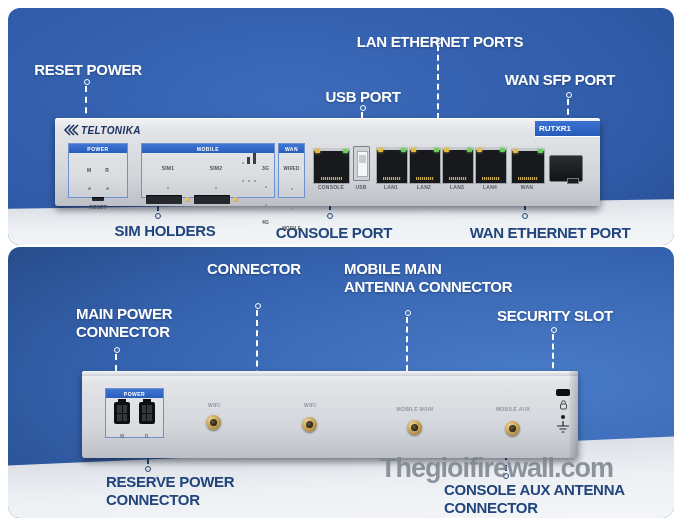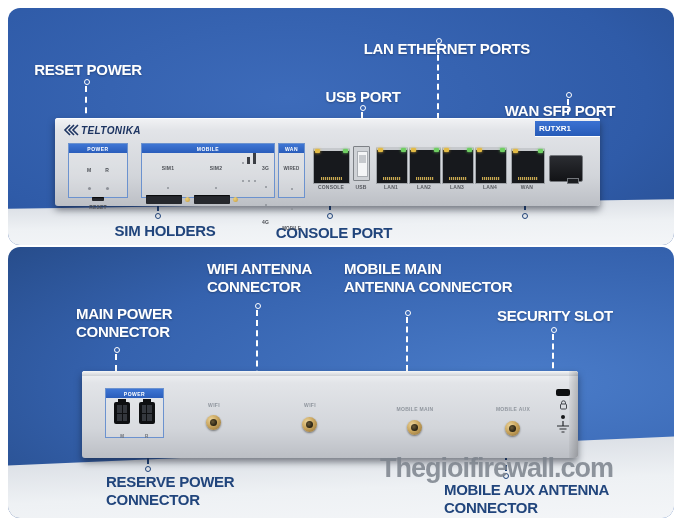--- a/index.html
+++ b/index.html
@@ -54,26 +54,27 @@
 </style>
 </head>
 <body>
 
 <div class="canvas">
 
   <div class="photo photo1">
     <div class="table" style="top:196px;height:60px;transform:rotate(-0.8deg);"></div>
 
     <div class="callout cw ctr" style="left:20px;top:53px;width:120px;">RESET POWER</div>
-    <div class="callout cw ctr" style="left:342px;top:32px;width:180px;text-align:right;">LAN ETHERNET PORTS</div>
+    <div class="callout cw ctr" style="left:342px;top:25px;width:180px;">LAN ETHERNET PORTS</div>
     <div class="callout cw ctr" style="left:302px;top:80px;width:106px;">USB PORT</div>
-    <div class="callout cw ctr" style="left:490px;top:63px;width:124px;margin-top:31px;">WAN SFP PORT</div>
+    <div class="callout cw ctr" style="left:490px;top:63px;width:124px;">WAN SFP PORT</div>
 
     <div class="callout cn ctr" style="left:97px;top:214px;width:120px;">SIM HOLDERS</div>
     <div class="callout cn ctr" style="left:263px;top:216px;width:126px;">CONSOLE PORT</div>
+    <div class="callout cn ctr" style="left:458px;top:216px;width:168px;">WAN ETHERNET PORT</div>
 
     <span class="ring" style="left:76px;top:71px;"></span>
     <div class="vline" style="left:77px;top:78px;height:70px;"></div>
     <span class="ring" style="left:428px;top:30px;"></span>
     <div class="vline" style="left:429px;top:37px;height:103px;"></div>
     <span class="ring" style="left:352px;top:97px;"></span>
     <div class="vline" style="left:353px;top:104px;height:36px;"></div>
     <span class="ring" style="left:558px;top:84px;"></span>
     <div class="vline" style="left:559px;top:91px;height:55px;"></div>
     <div class="vline navy" style="left:149px;top:178px;height:25px;"></div>
@@ -199,39 +200,38 @@
       <div style="position:absolute;left:494px;top:37px;width:32px;height:25px;background:linear-gradient(180deg,#2b2d32,#121316);border:1px solid #74777c;border-radius:2px;">
         <div style="position:absolute;right:3px;bottom:-3px;width:10px;height:4px;background:#1b1d21;border:1px solid #74777c;"></div>
       </div>
     </div>
   </div>
 
   <div class="photo photo2">
     <div class="table" style="top:204px;height:110px;transform:rotate(-2.5deg);"></div>
 
     <div class="callout cw" style="left:199px;top:13px;">
-      <div>WIFI ANTENNA</div>
       <div>CONNECTOR</div>
     </div>
     <div class="callout cw" style="left:336px;top:13px;">
       <div>MOBILE MAIN</div>
       <div>ANTENNA CONNECTOR</div>
     </div>
     <div class="callout cw" style="left:68px;top:58px;">
       <div>MAIN POWER</div>
       <div>CONNECTOR</div>
     </div>
     <div class="callout cw ctr" style="left:477px;top:60px;width:140px;">SECURITY SLOT</div>
 
     <div class="callout cn" style="left:98px;top:226px;">
       <div>RESERVE POWER</div>
       <div>CONNECTOR</div>
     </div>
     <div class="callout cn" style="left:436px;top:234px;">
-      <div>MOBILE AUX ANTENNA</div>
+      <div>CONSOLE AUX ANTENNA</div>
       <div>CONNECTOR</div>
     </div>
 
     <span class="ring" style="left:247px;top:56px;"></span>
     <div class="vline" style="left:248px;top:63px;height:97px;"></div>
     <div class="hline" style="left:197px;top:160px;width:106px;"></div>
     <span class="ring" style="left:397px;top:63px;"></span>
     <div class="vline" style="left:398px;top:70px;height:102px;"></div>
     <span class="ring" style="left:106px;top:100px;"></span>
     <div class="vline" style="left:107px;top:107px;height:50px;"></div>

